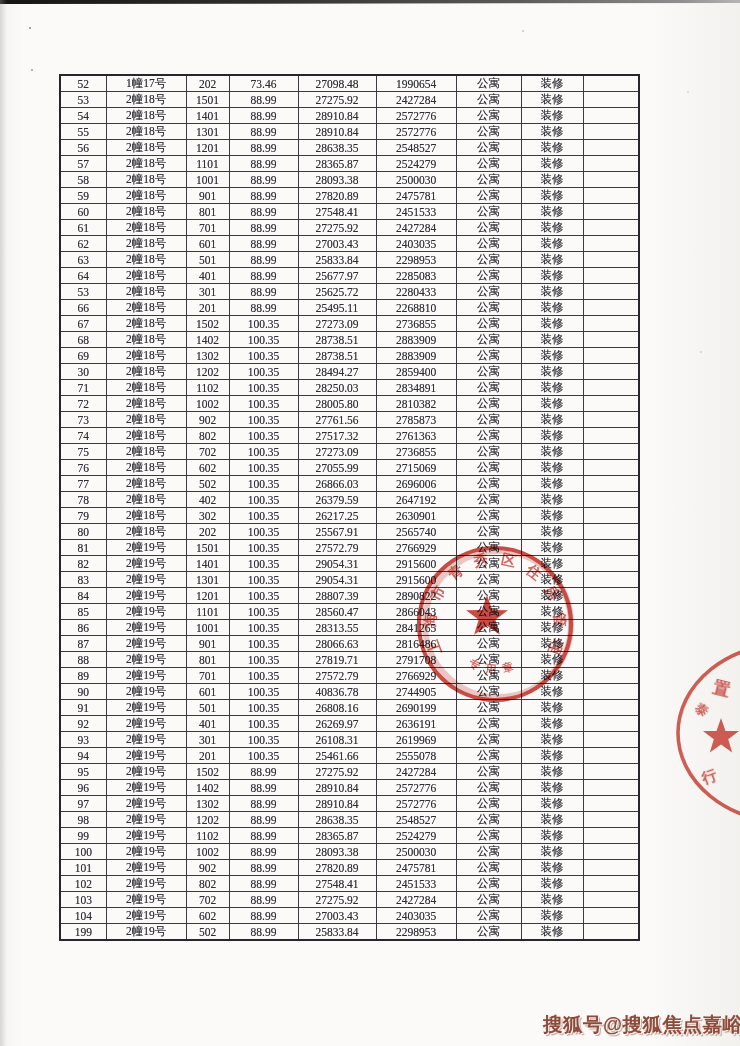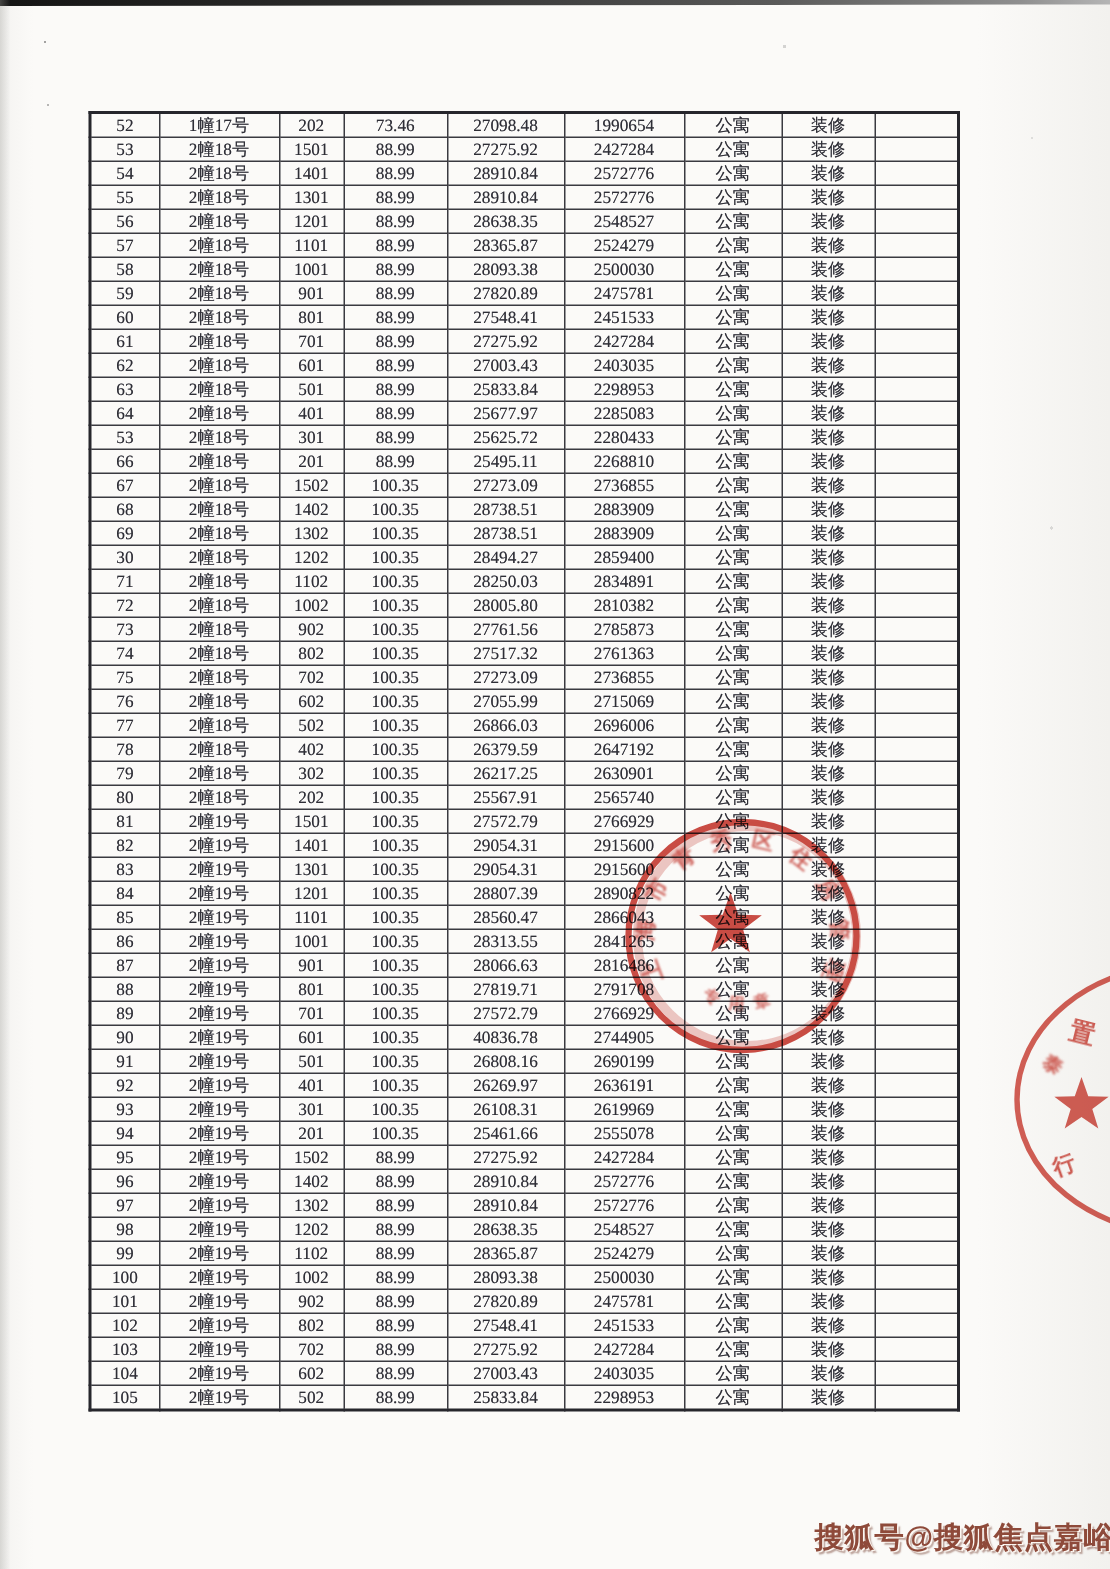--- a/index.html
+++ b/index.html
@@ -643,21 +643,21 @@
         <td>2幢19号</td>
         <td>602</td>
         <td>88.99</td>
         <td>27003.43</td>
         <td>2403035</td>
         <td>公寓</td>
         <td>装修</td>
         <td></td>
       </tr>
       <tr>
-        <td>105</td>
+        <td>199</td>
         <td>2幢19号</td>
         <td>502</td>
         <td>88.99</td>
         <td>25833.84</td>
         <td>2298953</td>
         <td>公寓</td>
         <td>装修</td>
         <td></td>
       </tr>
     </tbody>

